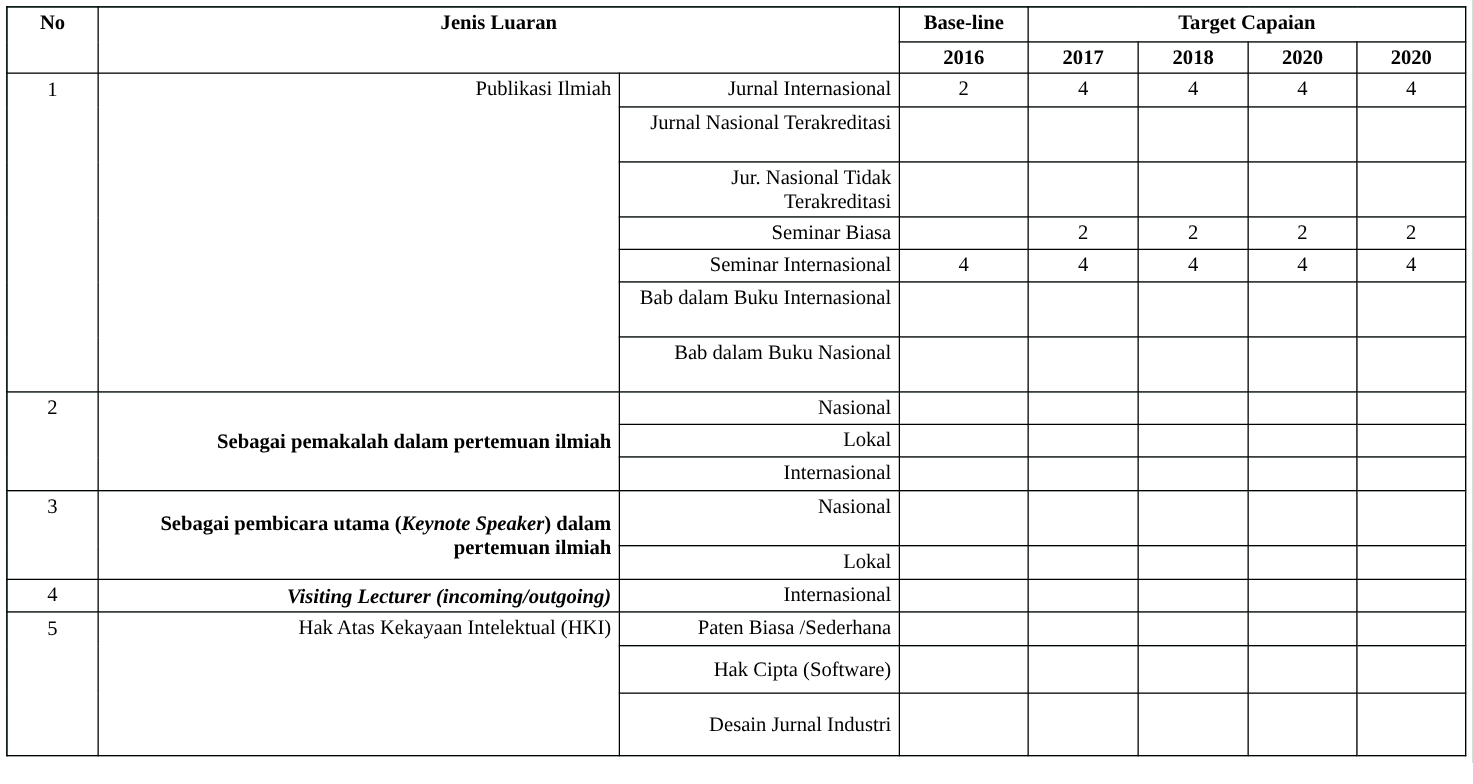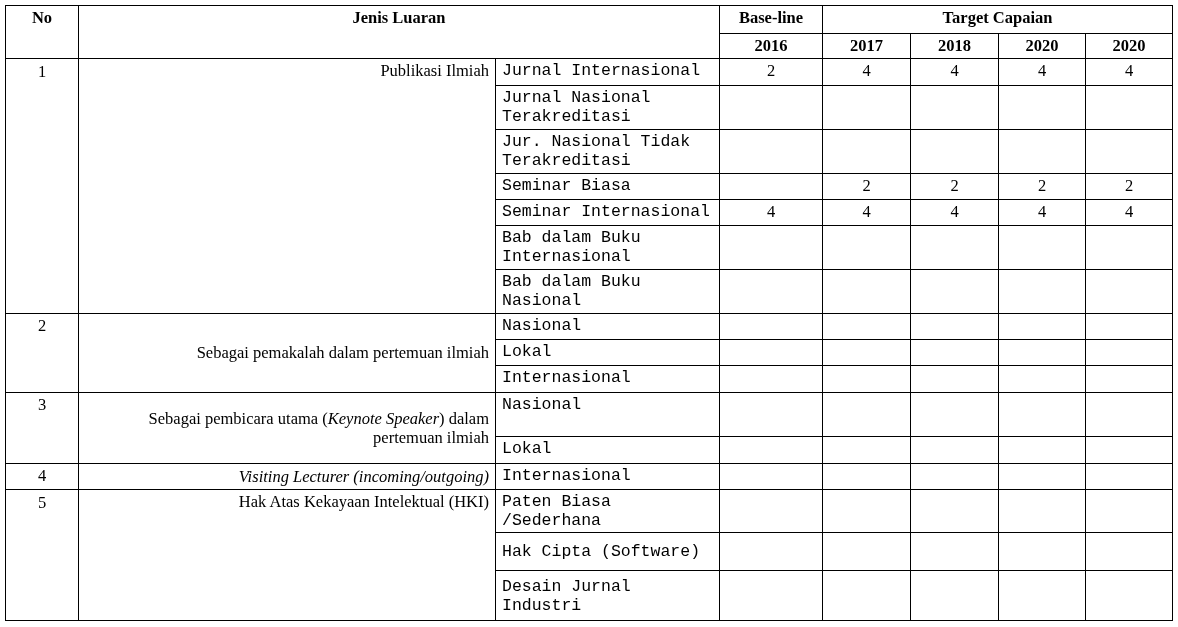--- a/index.html
+++ b/index.html
@@ -66,27 +66,27 @@
   }
   td.jenis-cell {
     text-align: right;
     vertical-align: top;
     padding-top: 4px;
     padding-left: 10px;
   }
   td.jenis-cell.mid {
     vertical-align: middle;
     padding-top: 2px;
+    font-weight: bold;
   }
   td.sub-cell {
-    text-align: left;
+    text-align: right;
     vertical-align: top;
     padding-top: 4px;
     padding-left: 10px;
-    font-family: Liberation Mono, monospace;
   }
   td.sub-cell.mid {
     vertical-align: middle;
     padding-top: 2px;
   }
   td.val-cell {
     text-align: center;
     vertical-align: top;
     padding-top: 4px;
   }

